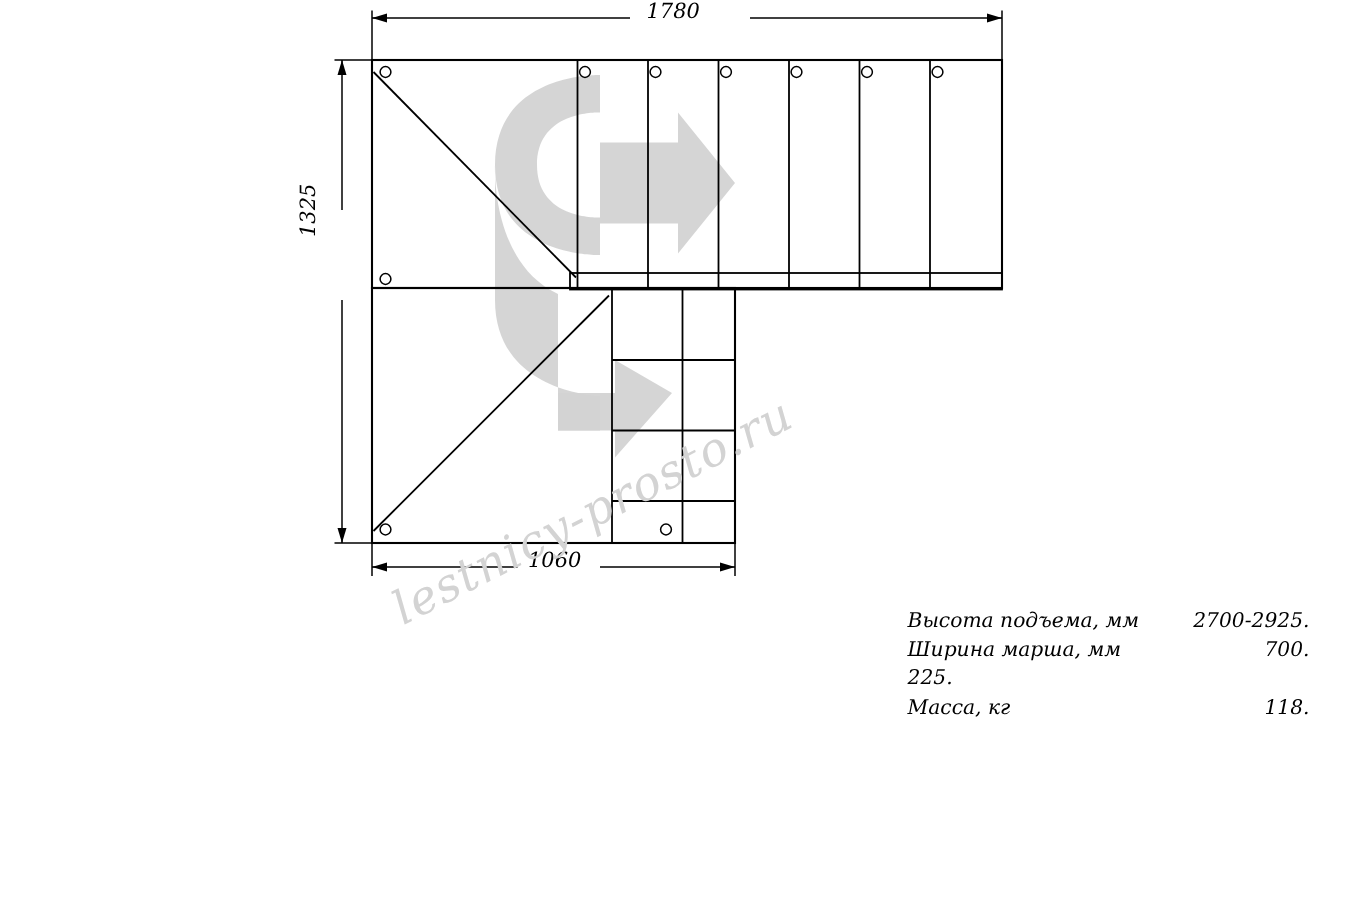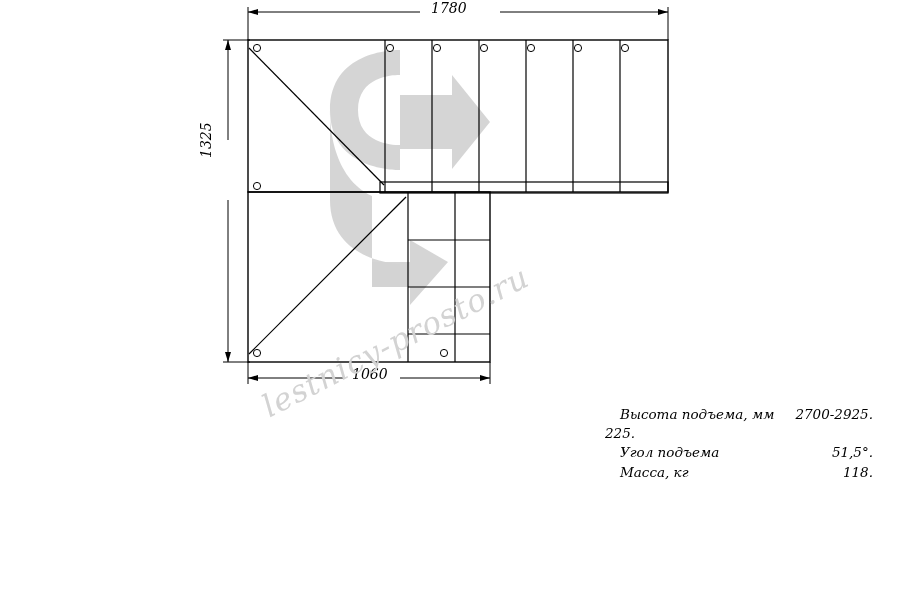--- a/index.html
+++ b/index.html
@@ -40,21 +40,20 @@
     line-height: 19.2px;
     color: #000000;
   }
   .spec-row {
     display: flex;
     justify-content: space-between;
     white-space: nowrap;
   }
   .spec-label {
     text-align: left;
-    margin-left: 15px;
   }
   .spec-value {
     text-align: center;
   }
   .dim-label {
     position: absolute;
     font-family: "DejaVu Serif", serif;
     font-style: italic;
     font-size: 14px;
     color: #000000;
@@ -190,25 +189,25 @@
   <div class="dim-label" id="dim-left-label">1325</div>
 
   <div class="watermark-text">lestnicy-prosto.ru</div>
 
   <div class="spec-table">
     <div class="spec-row">
       <span class="spec-label">Высота подъема, мм</span>
       <span class="spec-value">2700-2925.</span>
     </div>
     <div class="spec-row">
+      <span class="spec-label">Ширина марша, мм</span>
+      <span class="spec-value">700.</span>
+    </div>
+    <div class="spec-row">
       <span class="spec-value">225.</span>
-    </div>
-    <div class="spec-row">
-      <span class="spec-label">Угол подъема</span>
-      <span class="spec-value">51,5°.</span>
     </div>
     <div class="spec-row">
       <span class="spec-label">Масса, кг</span>
       <span class="spec-value">118.</span>
     </div>
   </div>
 
 </div>
 
 </body></html>

